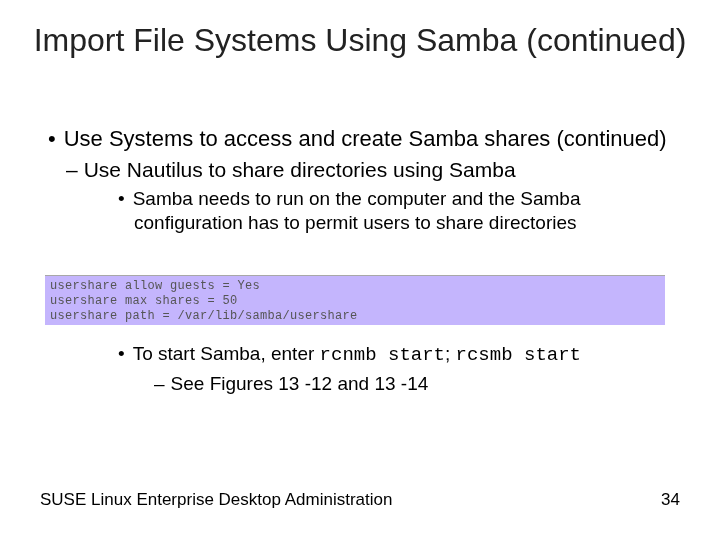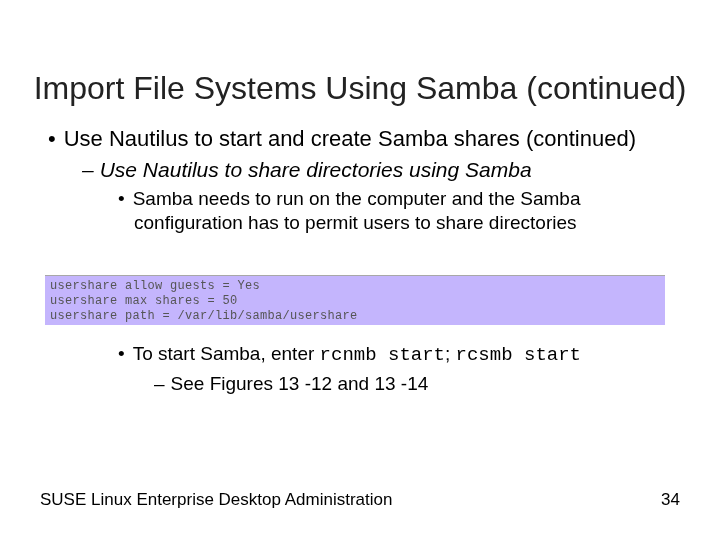--- a/index.html
+++ b/index.html
@@ -21,45 +21,43 @@
   .title {
     position: absolute;
     top: 20px;
     left: 0;
     right: 0;
     text-align: center;
     font-size: 32px;
     line-height: 1.25;
     font-weight: 400;
     color: #222;
-    margin-top: 48px;
   }
   .body {
     position: absolute;
     top: 125px;
     left: 48px;
     right: 30px;
     font-size: 22px;
     line-height: 1.25;
   }
   .b1 {
     margin-left: 0;
     font-size: 22px;
     text-indent: -18px;
     padding-left: 18px;
     margin-bottom: 4px;
   }
   .b1 .bullet { padding-right: 8px; }
   .b2 {
-    margin-left: 34px;
+    margin-left: 18px;
     font-size: 21px;
     text-indent: -18px;
     padding-left: 18px;
     margin-bottom: 4px;
-    font-style: italic;
   }
   .b2 .bullet { padding-right: 6px; }
   .b3 {
     margin-left: 70px;
     font-size: 19px;
     text-indent: -16px;
     padding-left: 16px;
     margin-bottom: 4px;
   }
   .b3 .bullet { padding-right: 8px; }
@@ -115,21 +113,21 @@
 </style>
 </head>
 <body>
 
 <div class="slide">
 
   <div class="title">Import File Systems Using Samba (continued)</div>
 
   <div class="body">
     <div class="b1">
-      <span class="bullet">•</span><span>Use Nautilus to start and create Samba shares (continued)</span>
+      <span class="bullet">•</span><span>Use Systems to access and create Samba shares (continued)</span>
     </div>
     <div class="b2">
       <span class="bullet">–</span><span>Use Nautilus to share directories using Samba</span>
     </div>
     <div class="b3">
       <span class="bullet">•</span><span>Samba needs to run on the computer and the Samba configuration has to permit users to share directories</span>
     </div>
   </div>
 
   <div class="codeblock">

